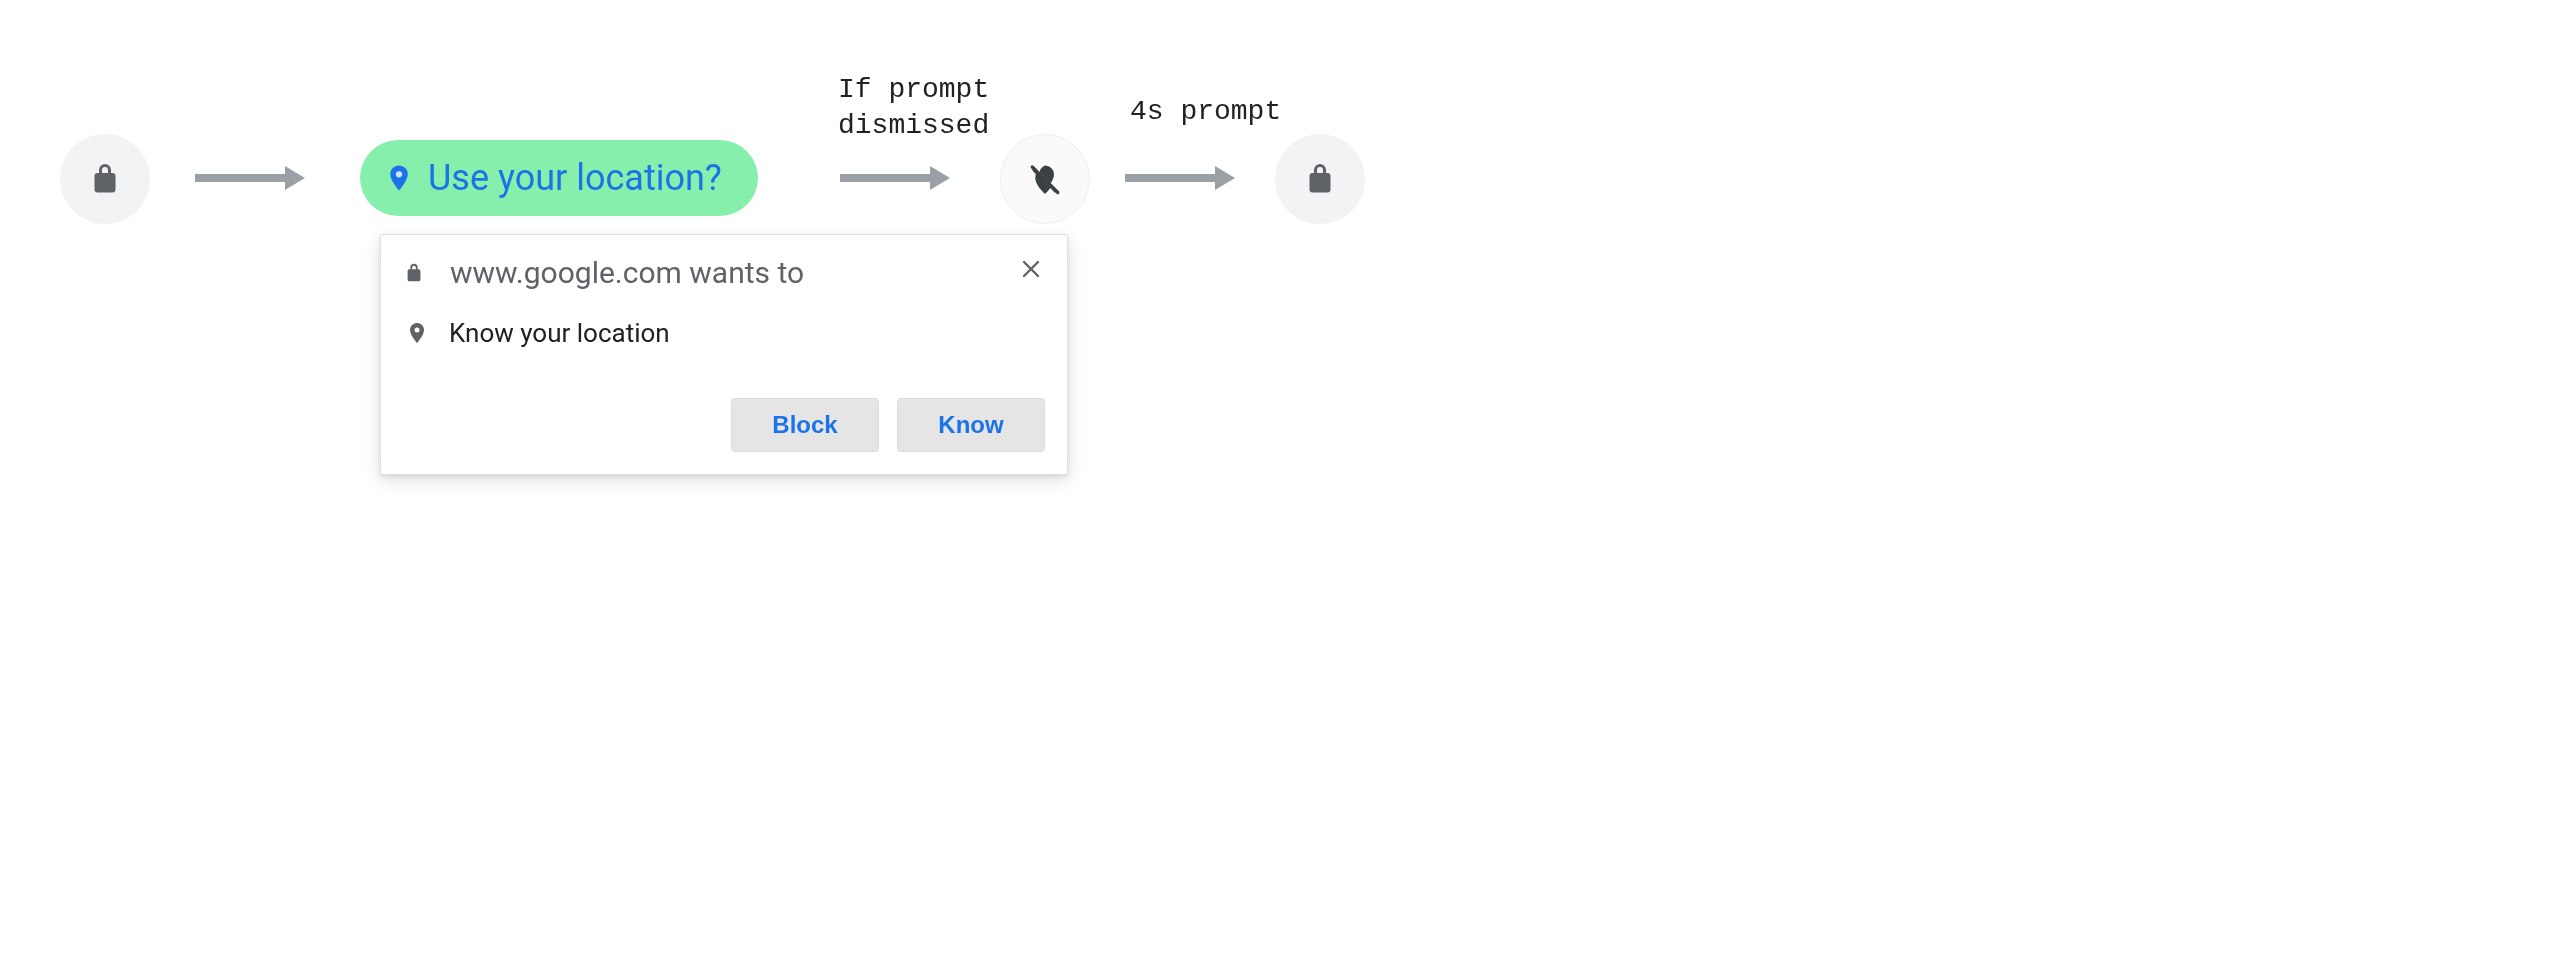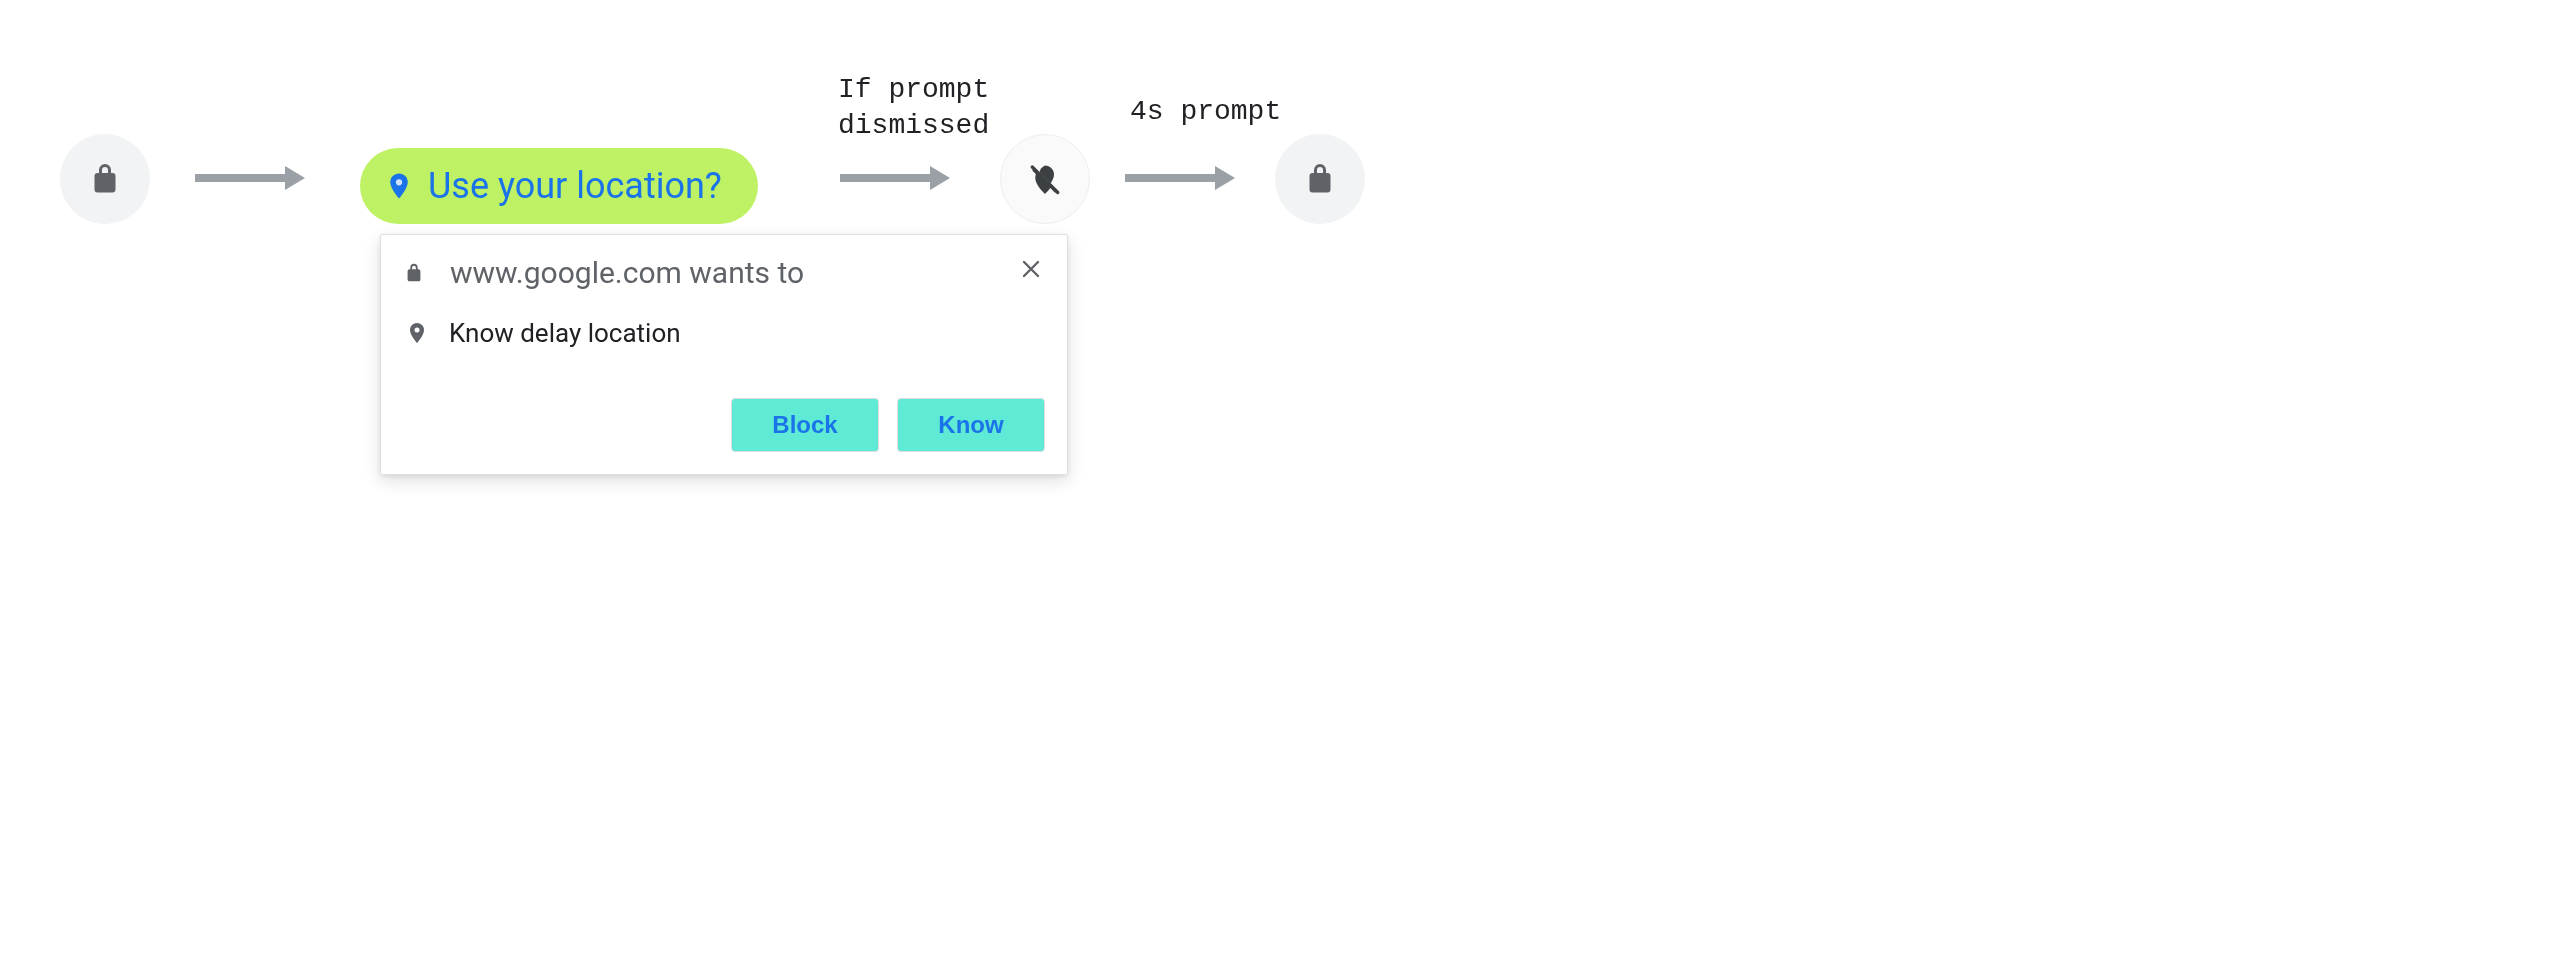--- a/index.html
+++ b/index.html
@@ -46,27 +46,26 @@
       color: #202124;
       line-height: 1.3;
       white-space: pre;
     }
     
     .location-chip {
       position: absolute;
       display: inline-flex;
       align-items: center;
       gap: 14px;
-      background: #bef264;
+      background: #86efac;
       border-radius: 999px;
       padding: 12px 36px 12px 24px;
       font-size: 36px;
       color: #1a73e8;
       height: 76px;
-      margin-top: 8px;
     }
     .location-chip svg { width: 30px; height: 30px; }
     
     .prompt-card {
       position: absolute;
       width: 688px;
       background: #fff;
       border: 1px solid #e0e0e0;
       border-radius: 2px;
       box-shadow: 0 6px 18px rgba(0,0,0,0.12), 0 2px 4px rgba(0,0,0,0.08);
@@ -109,21 +108,21 @@
     }
     .prompt-actions {
       display: flex;
       justify-content: flex-end;
       gap: 18px;
     }
     .prompt-btn {
       min-width: 148px;
       height: 54px;
       border: 1px solid #dadce0;
-      background: #5eead4;
+      background: #e5e5e5;
       color: #1a73e8;
       font-size: 24px;
       font-weight: 600;
       border-radius: 4px;
       cursor: pointer;
       display:flex;align-items:center;justify-content:center;
     }
   </style>
 </head>
 <body>
@@ -161,21 +160,21 @@
         <svg viewBox="0 0 24 24">
             <path stroke="#5f6368" stroke-width="2.4" stroke-linecap="round" d="M5 5l14 14M19 5L5 19"></path>
           </svg>
       </div>
     </div>
     <div class="prompt-body">
       <svg class="pin-icon" viewBox="0 0 24 24">
         <path fill="#5f6368" d="M12 2C8.13 2 5 5.13 5 9c0 5.25 7 13 7 13s7-7.75 7-13c0-3.87-3.13-7-7-7z"></path>
         <circle cx="12" cy="9" r="2.5" fill="#fff"></circle>
       </svg>
-      <div class="text">Know delay location</div>
+      <div class="text">Know your location</div>
     </div>
     <div class="prompt-actions">
       <button class="prompt-btn">
           <span>Block</span>
         </button>
       <button class="prompt-btn">
           <span>Know</span>
         </button>
     </div>
   </div>

